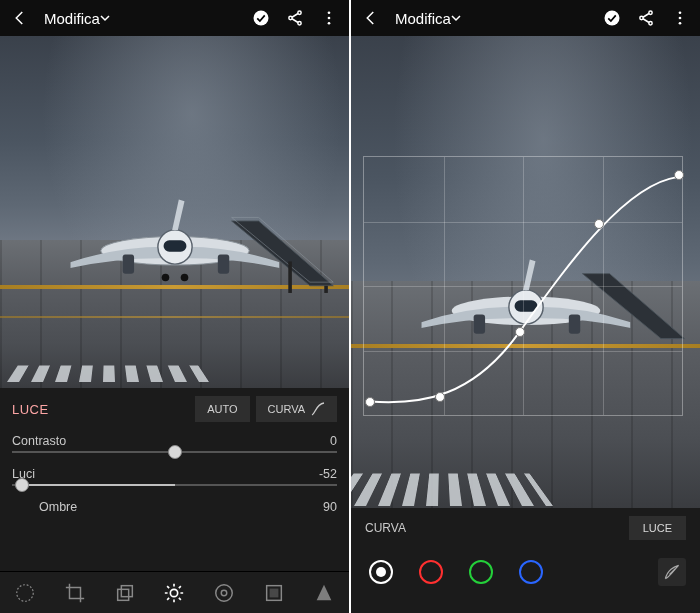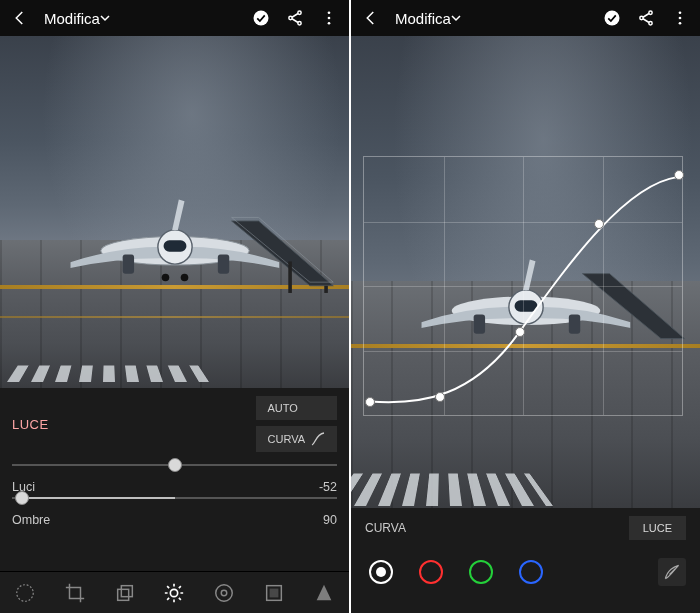--- a/index.html
+++ b/index.html
@@ -82,21 +82,21 @@
   }
   .curve-grid .g { position:absolute; background:rgba(255,255,255,0.22);}
   .curve-point { position:absolute; width:10px; height:10px; border-radius:50%; background:#fff; border:1px solid #777; transform:translate(-50%,-50%);}
   
   .section-header {
     display:flex; align-items:center; justify-content:space-between;
     padding: 8px 12px;
     flex-shrink:0;
   }
   .section-header .label { letter-spacing:0.5px; color:#fca5a5;}
-  .pill-row { display:flex; gap:6px;flex-direction:column;}
+  .pill-row { display:flex; gap:6px;}
   .pill {
     background:#2e2e2e; color:#d0d0d0; font-size:11px;
     padding:6px 12px; display:flex; align-items:center; gap:6px;
   }
   .slider-block { padding: 4px 12px 0 12px; flex-shrink:0;}
   .slider-row { display:flex; justify-content:space-between; font-size:12.5px; color:#c9c9c9; margin-bottom:3px;}
   .slider-track {
     position:relative; height:2px; background:#555; margin-bottom:10px;
   }
   .slider-fill { position:absolute; top:0; bottom:0; background:#bfbfbf;}
@@ -211,35 +211,39 @@
       <div class="pill">
         <span>CURVA</span>
         <svg width="14" height="14" viewBox="0 0 14 14">
             <path d="M1 13 C4 12 5 2 13 1" fill="none" stroke="#ccc" stroke-width="1.3"></path>
           </svg>
       </div>
     </div>
   </div>
 
   <div class="slider-block">
+    <div class="slider-row">
+        <span>Contrasto</span>
+        <span>0</span>
+      </div>
     <div class="slider-track">
         <div class="slider-thumb" style="left:50%;"></div>
       </div>
   </div>
   <div class="slider-block">
     <div class="slider-row">
         <span>Luci</span>
         <span>-52</span>
       </div>
     <div class="slider-track">
         <div class="slider-fill" style="left:3%; right:50%;"></div>
         <div class="slider-thumb" style="left:3%;"></div>
       </div>
   </div>
-  <div class="slider-block" style="padding-bottom:0;">
+  <div class="slider-block" style="padding-bottom:0;margin-left:27px;">
     <div class="slider-row">
         <span>Ombre</span>
         <span>90</span>
       </div>
   </div>
 
   <div class="bottom-toolbar">
     <div class="tb-icon">
       <svg viewBox="0 0 24 24" fill="none" stroke="currentColor" stroke-width="1.3">
           <circle cx="12" cy="12" r="9" stroke-dasharray="2 2"></circle>

